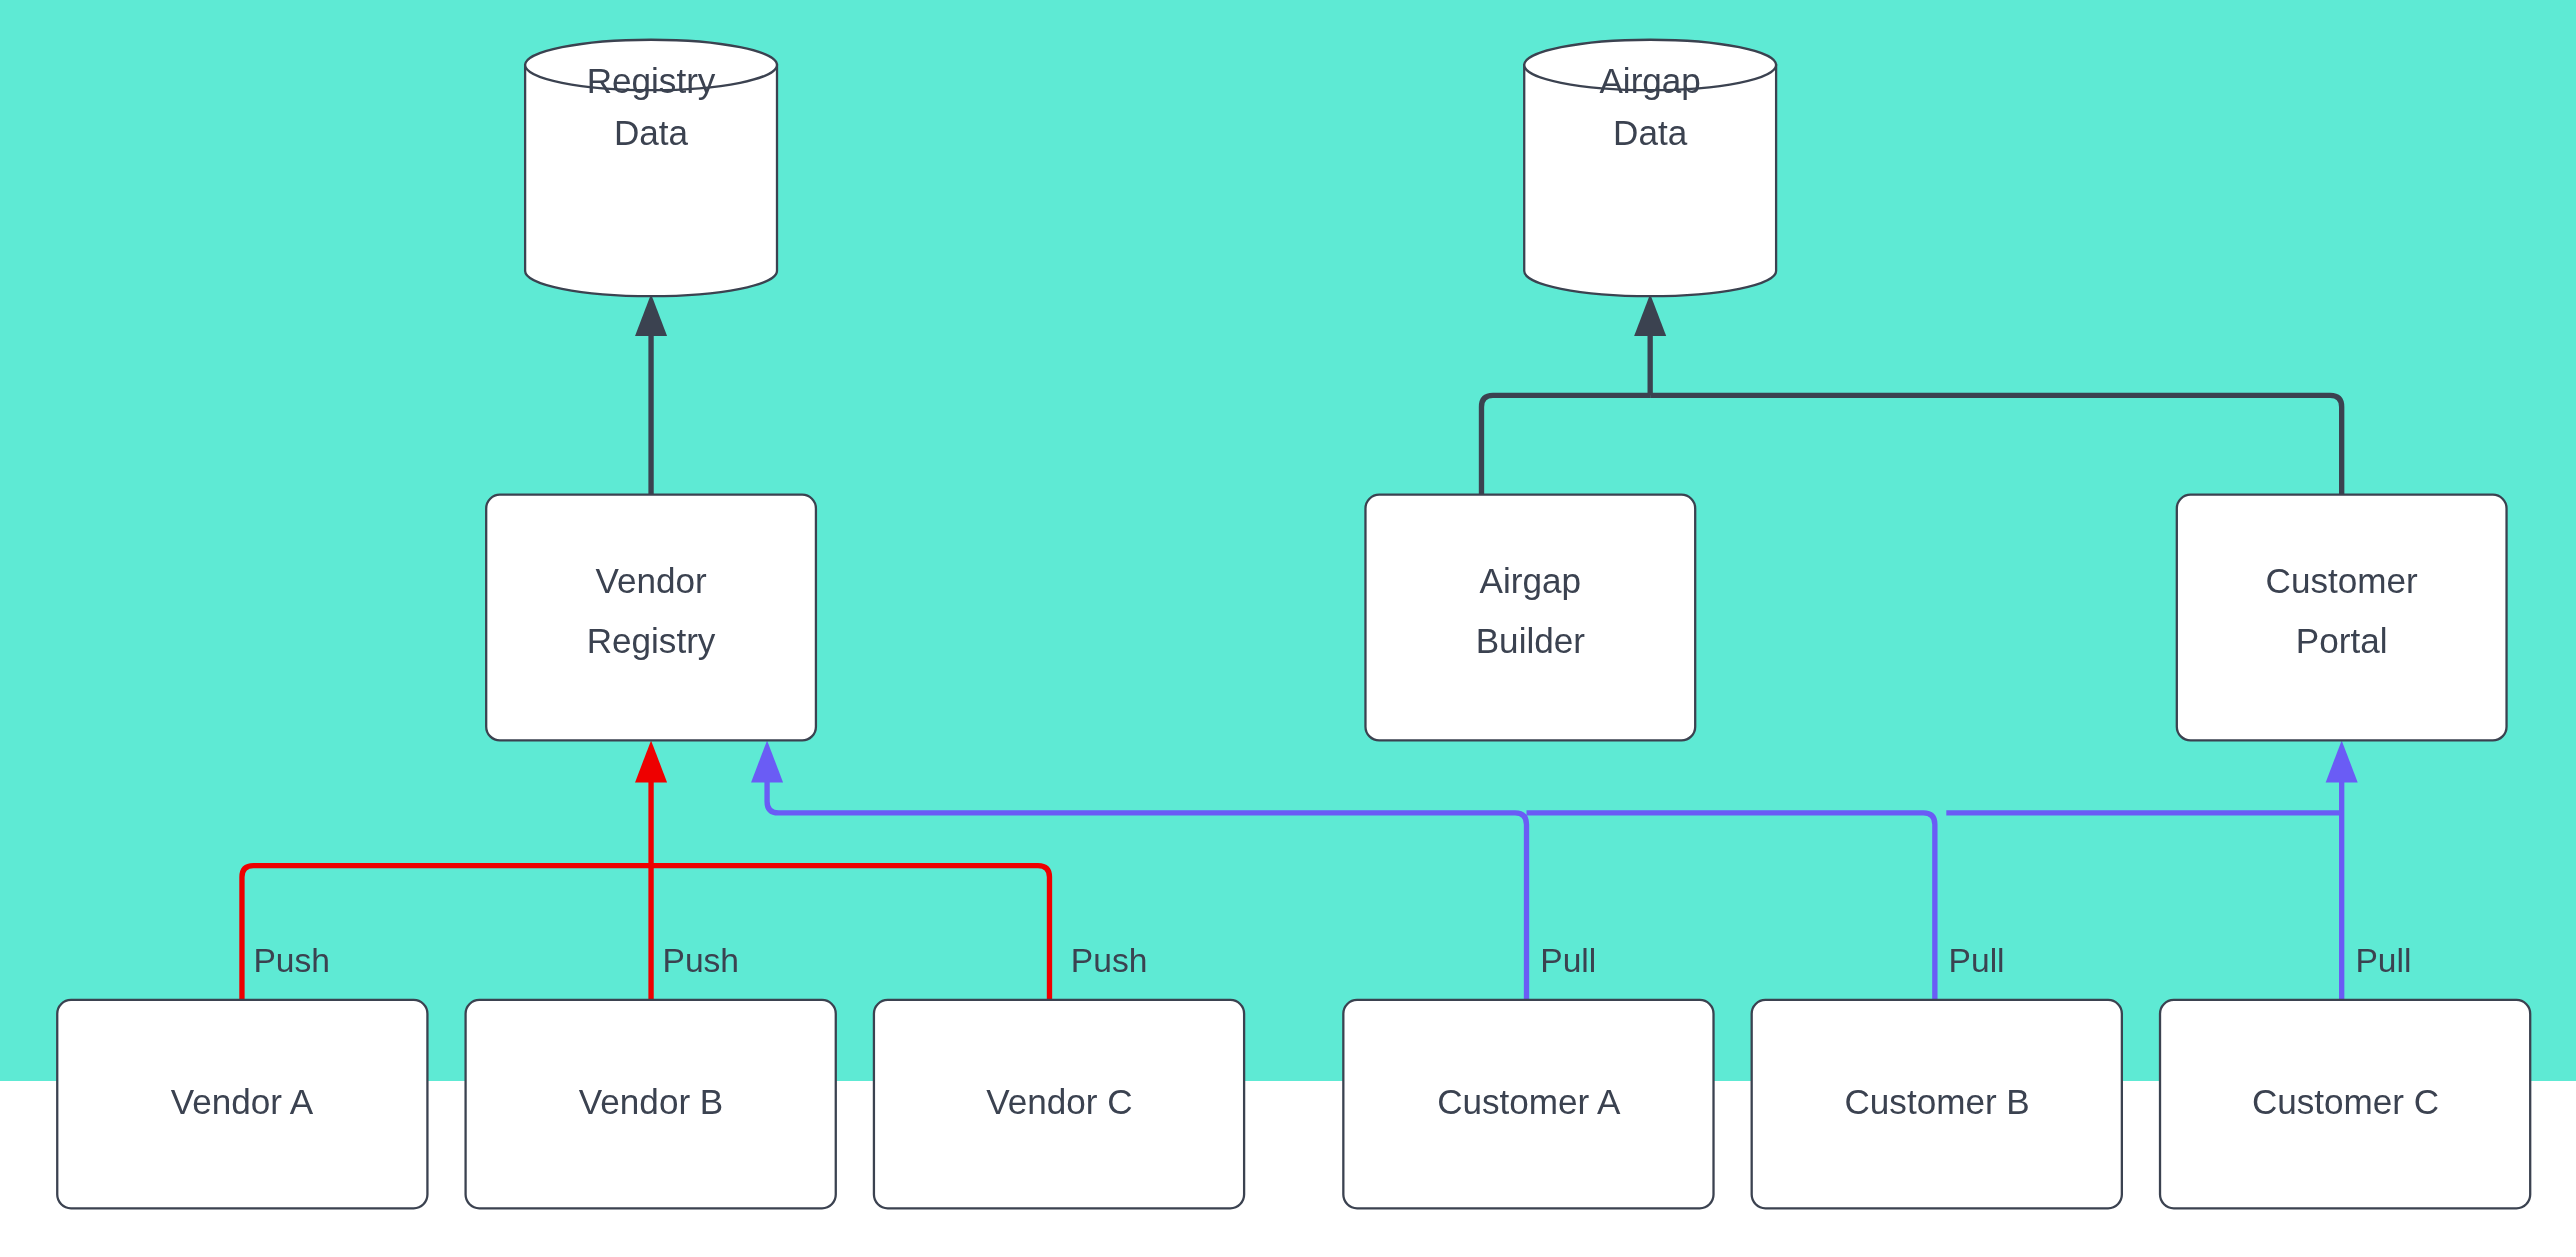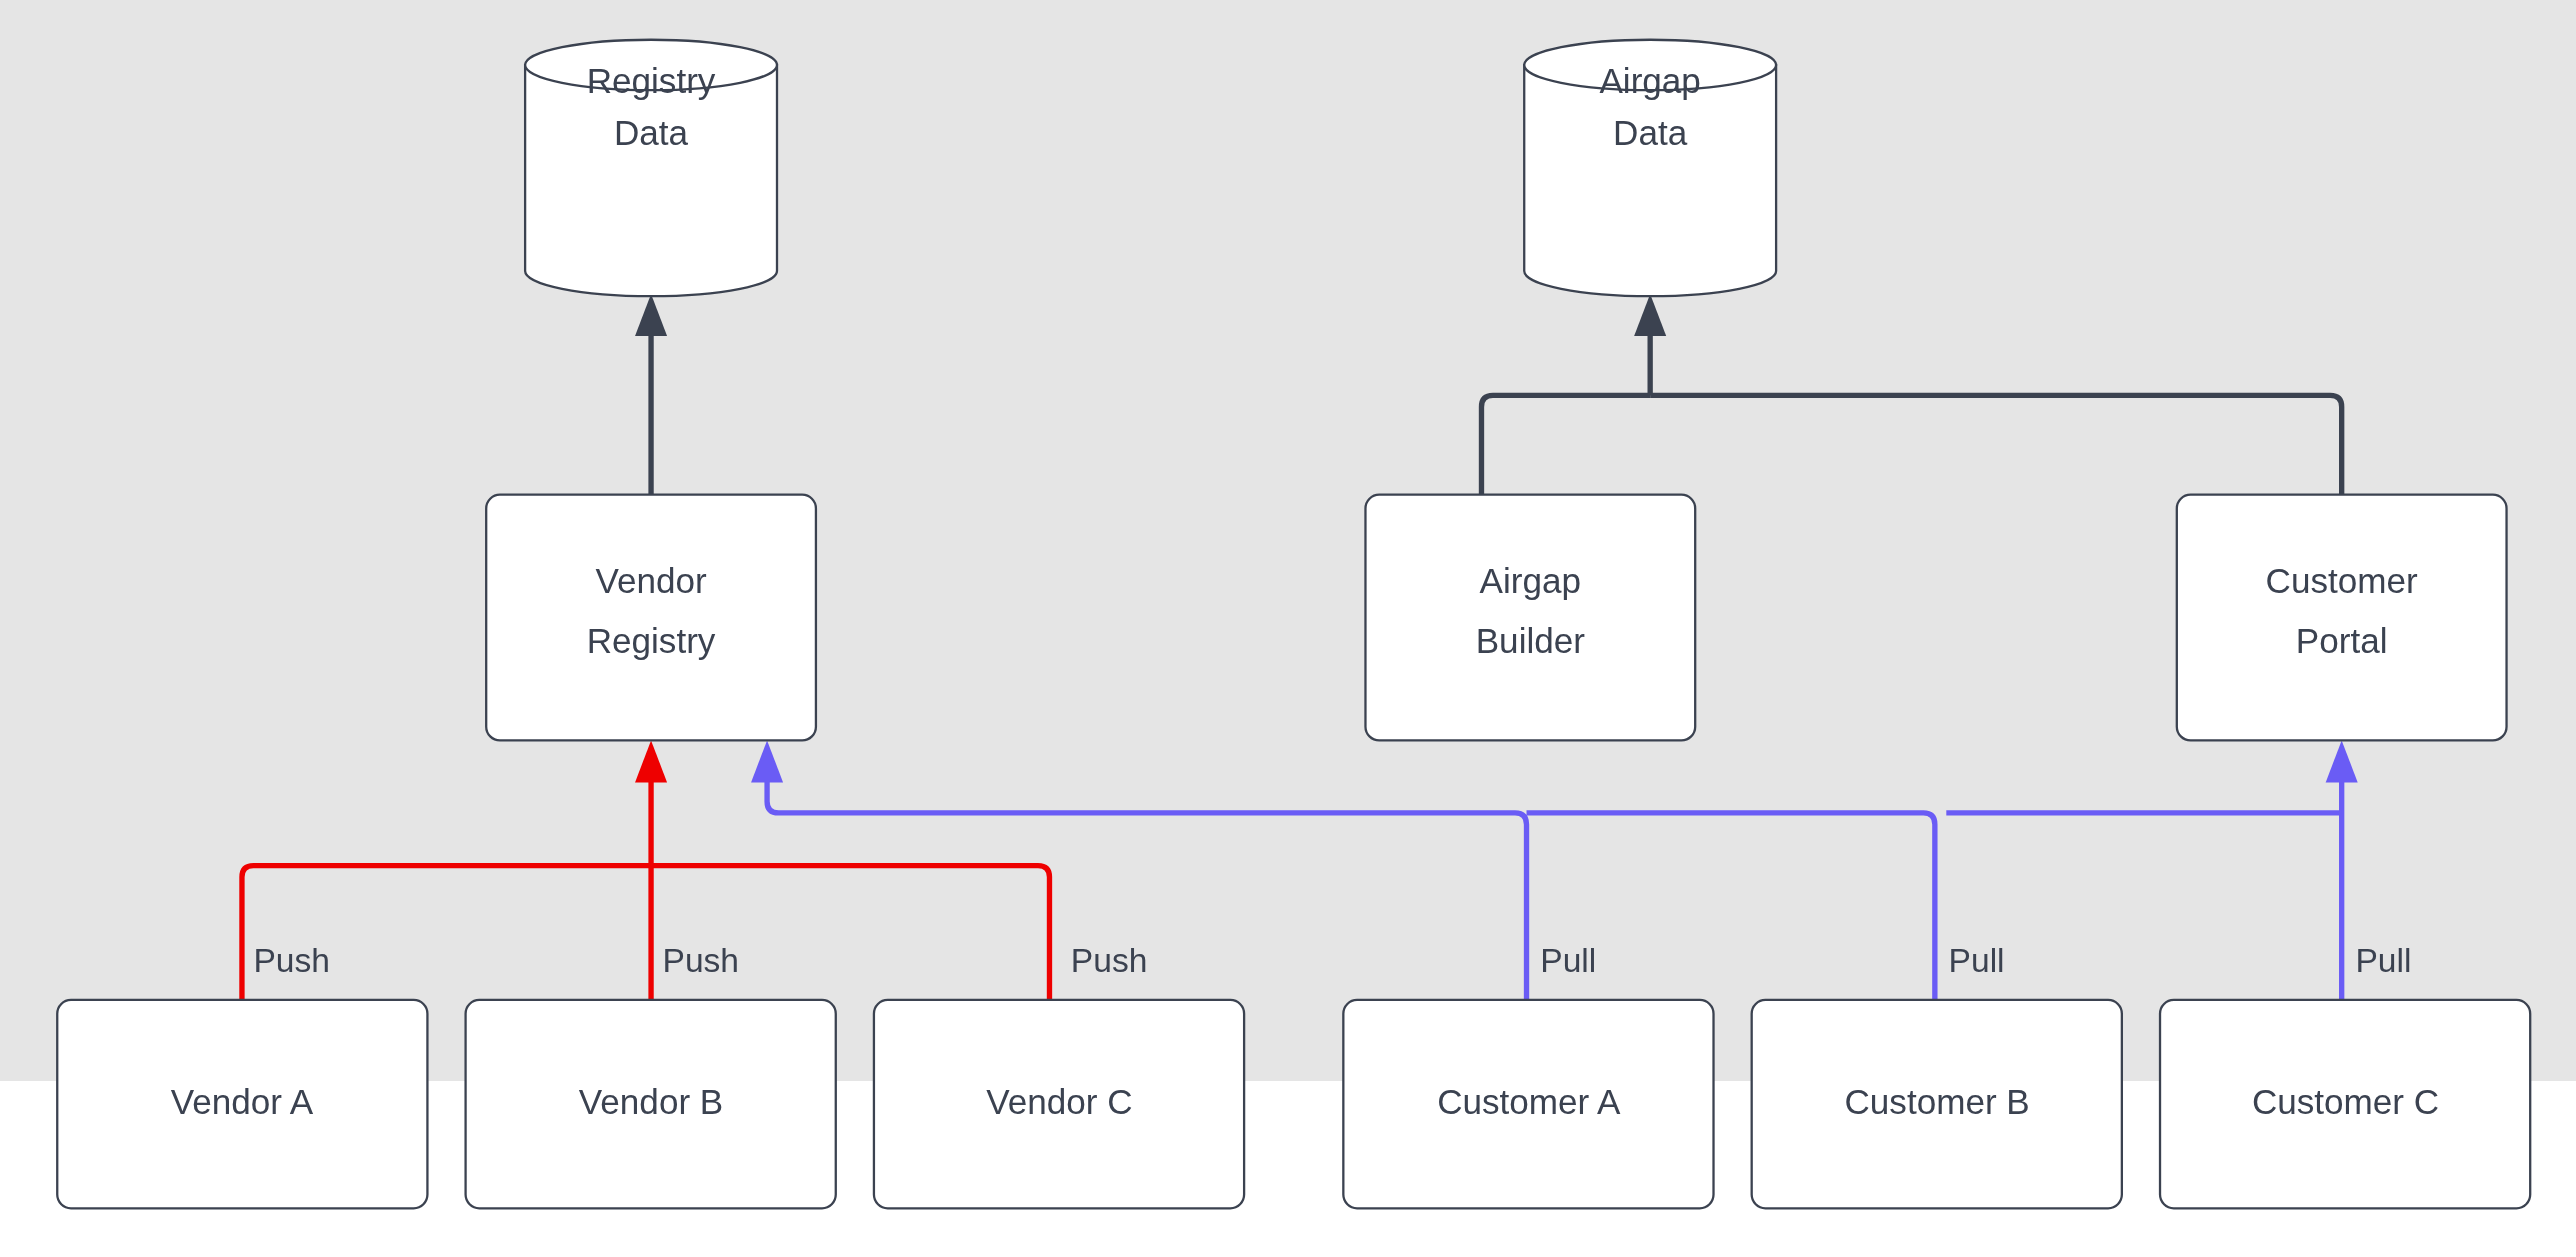--- a/index.html
+++ b/index.html
@@ -10,21 +10,21 @@
   body {
     width: 2576px;
     height: 1258px;
     font-family: "Liberation Sans", sans-serif;
     overflow: hidden;
   }
   #diagram-root {
     position: relative;
     width: 2576px;
     height: 1081px;
-    background: #e5e5e5;
+    background: #5eead4;
   }
   svg.canvas {
     position: absolute;
     top: 0;
     left: 0;
     width: 2576px;
     height: 1258px;
     display: block;
   }
   .node-shape {

